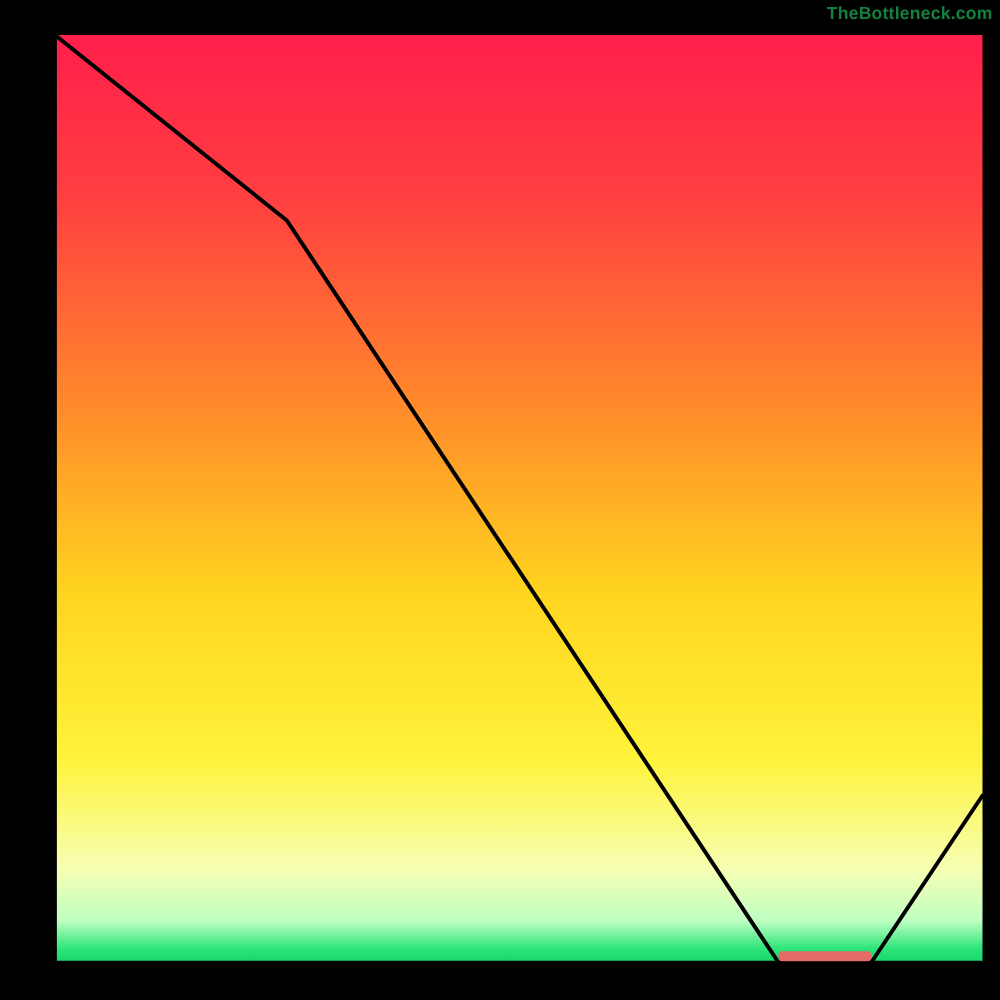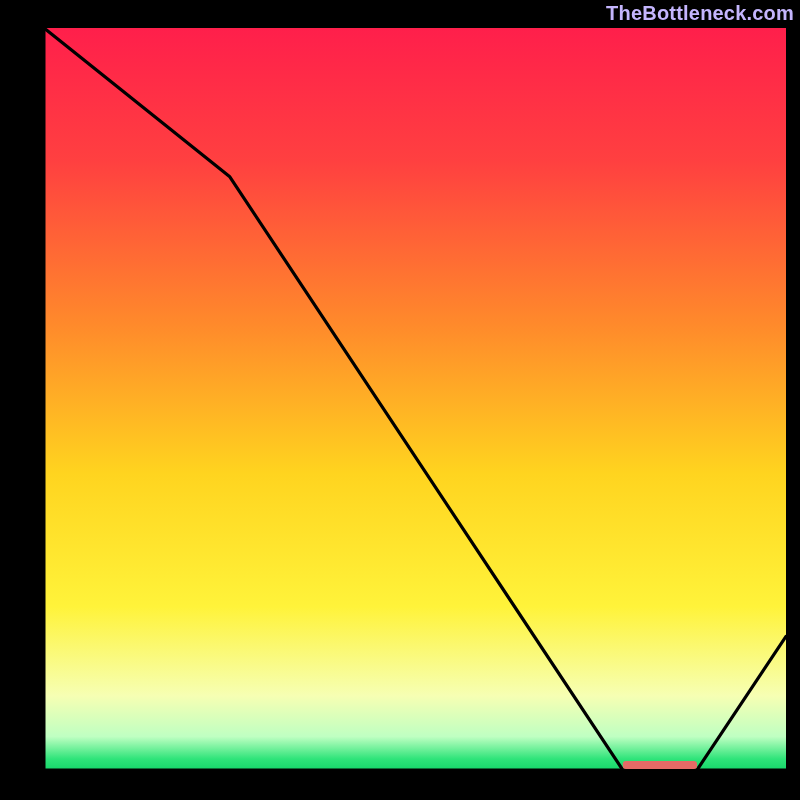--- a/index.html
+++ b/index.html
@@ -13,22 +13,22 @@
   }
   .stage {
     position: relative;
     width: 800px;
     height: 800px;
   }
   .attribution {
     position: absolute;
     top: 2px;
     right: 6px;
-    color: #c4b5fd;
-    font-size: 20px;
+    color: #15803d;
+    font-size: 14px;
     font-weight: 600;
     letter-spacing: 0.2px;
   }
   svg {
     position: absolute;
     top: 0;
     left: 0;
   }
 </style>
 </head>

